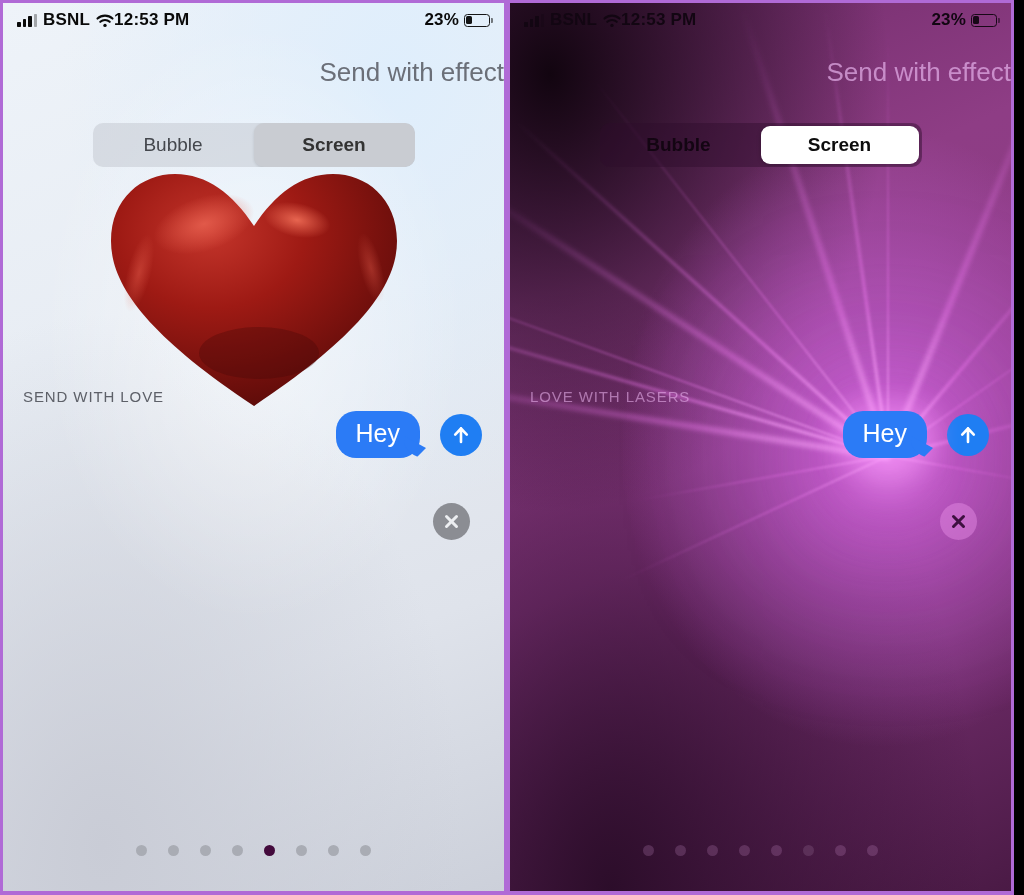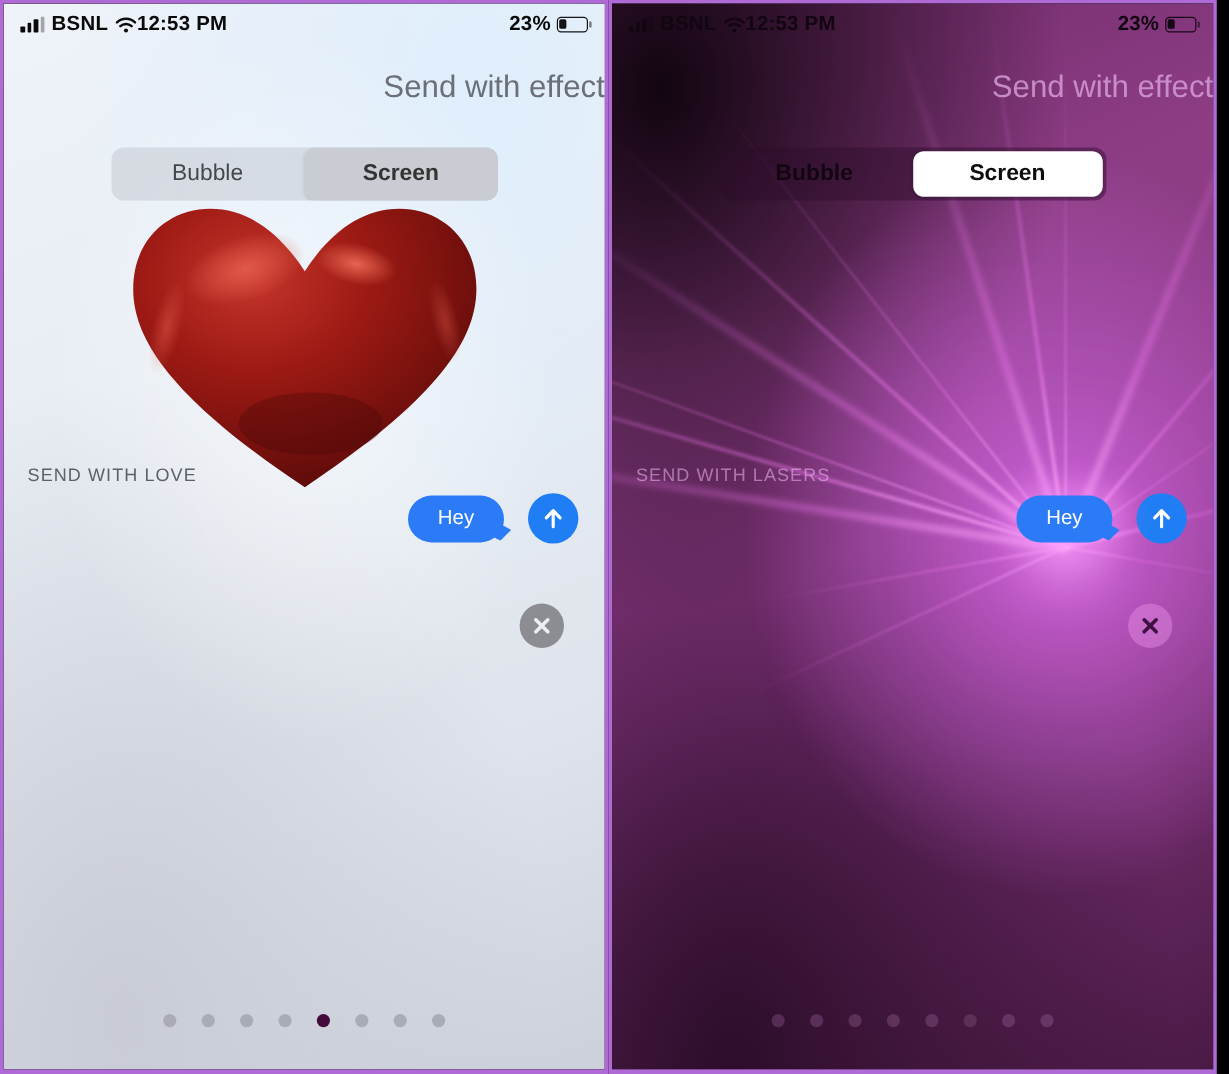--- a/index.html
+++ b/index.html
@@ -126,21 +126,21 @@
     position:absolute; left:0; right:0; top:385px; 
     font-size:15px; letter-spacing:.9px; font-weight:400;margin-left:20px;
   }
   .caption.on-light{ color:#5d6068; }
   .caption.on-dark{ color:#f0b9f4; opacity:.55; }
 
   
   .bubble-row{ position:absolute; top:408px; right:22px; display:flex; align-items:center; gap:20px; }
   .bubble{
     position:relative; background:#2b7bf6; color:#fff; border-radius:20px;
-    padding:10px 20px 12px; font-size:17px; line-height:1; min-width:80px; text-align:center;
+    padding:10px 20px 12px; font-size:25px; line-height:1; min-width:80px; text-align:center;
   }
   .bubble::after{
     content:""; position:absolute; right:-6px; bottom:0; width:22px; height:22px;
     background:#2b7bf6;
     border-bottom-left-radius:22px 18px;
     clip-path:polygon(0% 0%, 100% 55%, 55% 100%, 0% 100%);
   }
   .bubble.glow{ box-shadow:0 0 26px 10px rgba(255,150,255,.40); }
   .send-btn{
     width:42px; height:42px; border-radius:50%; background:#1f7ef3;
@@ -323,21 +323,21 @@
         </div>
       </div>
 
       <div class="title on-dark">Send with effect</div>
 
       <div class="segment dark">
         <div class="seg-btn">Bubble</div>
         <div class="seg-btn active">Screen</div>
       </div>
 
-      <div class="caption on-dark">SEND WITH LASERS</div>
+      <div class="caption on-dark">LOVE WITH LASERS</div>
 
       <div class="bubble-row">
         <div class="bubble glow">Hey</div>
         <div class="send-btn">
           <svg width="24" height="24" viewBox="0 0 24 24">
             <path d="M12 19 L12 6 M12 5.5 L6.2 11.6 M12 5.5 L17.8 11.6" stroke="#fff" stroke-width="2.6" fill="none" stroke-linecap="round" stroke-linejoin="round"></path>
           </svg>
         </div>
       </div>
 

